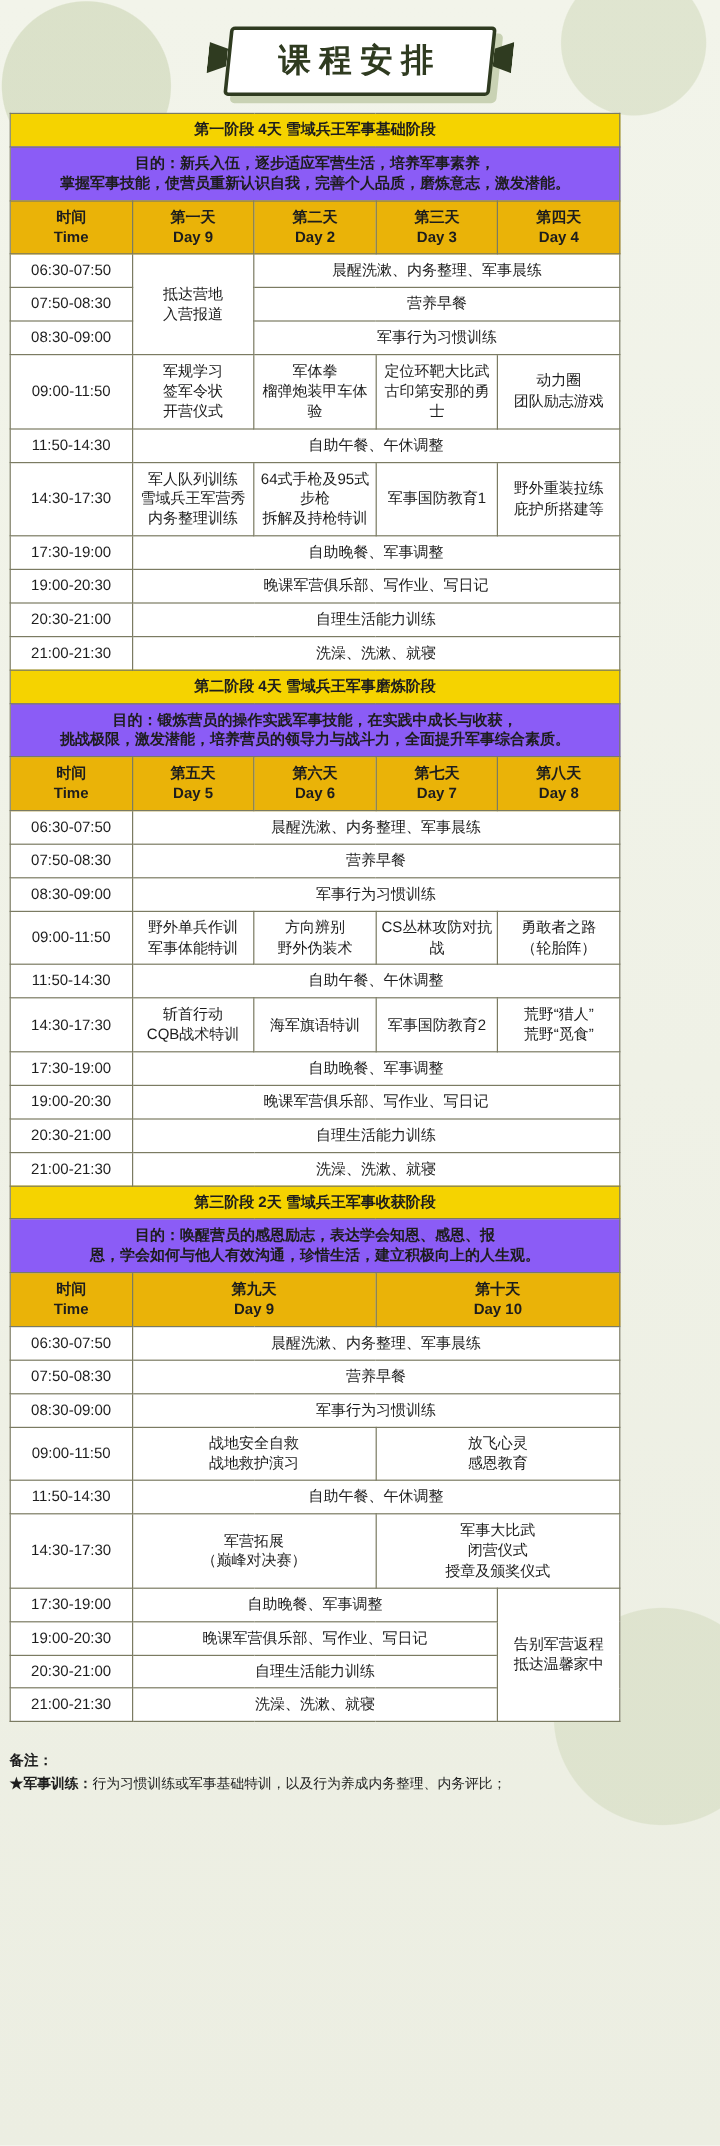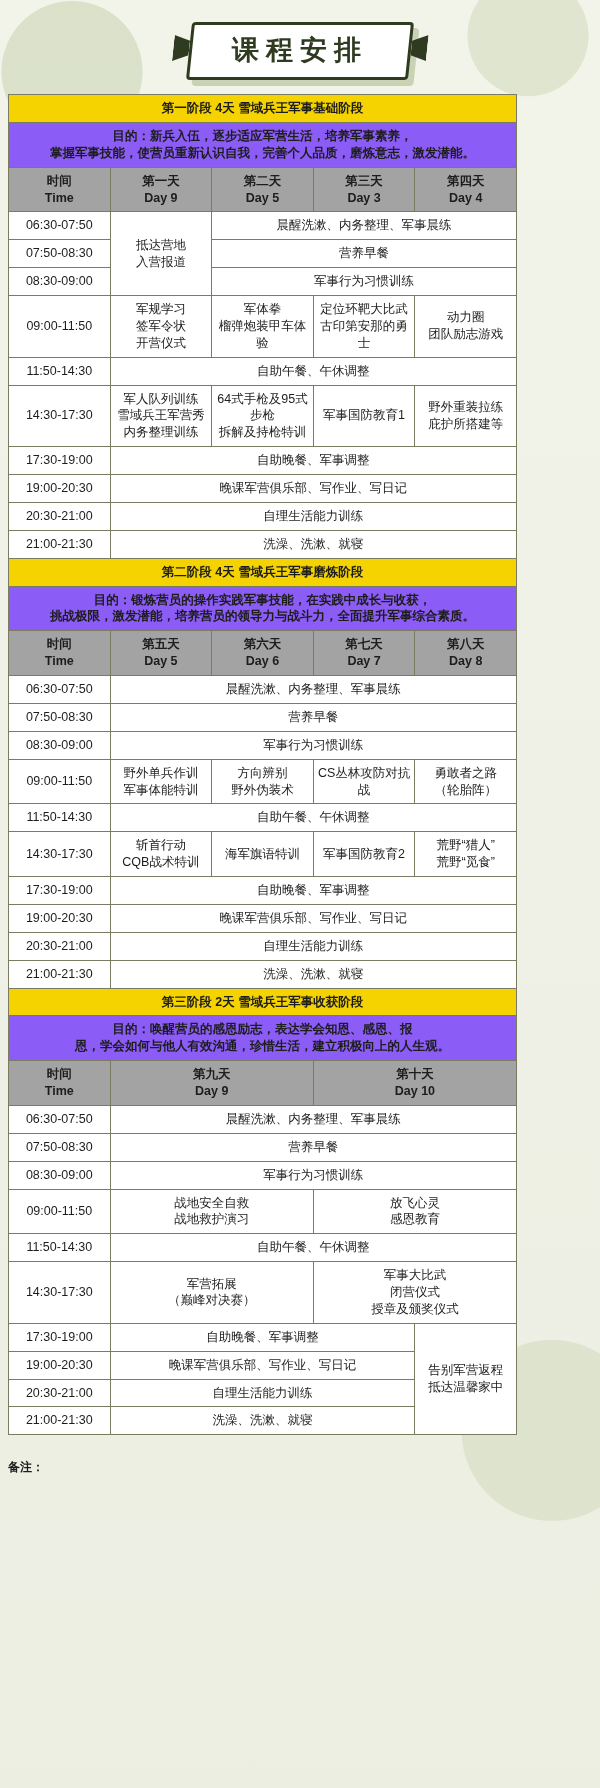--- a/index.html
+++ b/index.html
@@ -88,21 +88,21 @@
     padding: 7px 10px;
   }
   .stage-aim td {
     background: #8b5cf6;
     font-size: 12.5px;
     line-height: 1.6;
     padding: 3px 22px 8px 22px;
     font-weight: bold;
   }
   .day-head td {
-    background: #a3a3a3;
+    background: #eab308;
     font-weight: bold;
     font-size: 12.5px;
     line-height: 1.35;
     padding: 6px 2px;
     margin-left: 16px;
   }
   td.wide { font-size: 13px; margin-top: 32px; }
   .two-line { white-space: pre-line; }
 
   
@@ -135,21 +135,21 @@
         <tr class="stage-aim">
           <td class="two-line" colspan="5">目的：新兵入伍，逐步适应军营生活，培养军事素养，
 掌握军事技能，使营员重新认识自我，完善个人品质，磨炼意志，激发潜能。</td>
         </tr>
         <tr class="day-head">
           <td class="time-col two-line">时间
 Time</td>
           <td class="two-line">第一天
 Day 9</td>
           <td class="two-line">第二天
-Day 5</td>
+Day 2</td>
           <td class="two-line">第三天
 Day 3</td>
           <td class="two-line">第四天
 Day 4</td>
         </tr>
         <tr>
           <td class="time-col">06:30-07:50</td>
           <td class="two-line" rowspan="3">抵达营地
 入营报道</td>
           <td class="two-line wide" colspan="3">晨醒洗漱、内务整理、军事晨练</td>
@@ -337,15 +337,18 @@
         </tr>
         <tr>
           <td class="time-col">21:00-21:30</td>
           <td class="two-line wide" colspan="3">洗澡、洗漱、就寝</td>
         </tr>
       </tbody>
   </table>
 
   <div class="notes">
     <div class="n-title">备注：</div>
+    <div>
+      <b>★军事训练：</b><span>行为习惯训练或军事基础特训，以及行为养成内务整理、内务评比；</span>
+    </div>
   </div>
 
 </div>
 
 </body></html>

